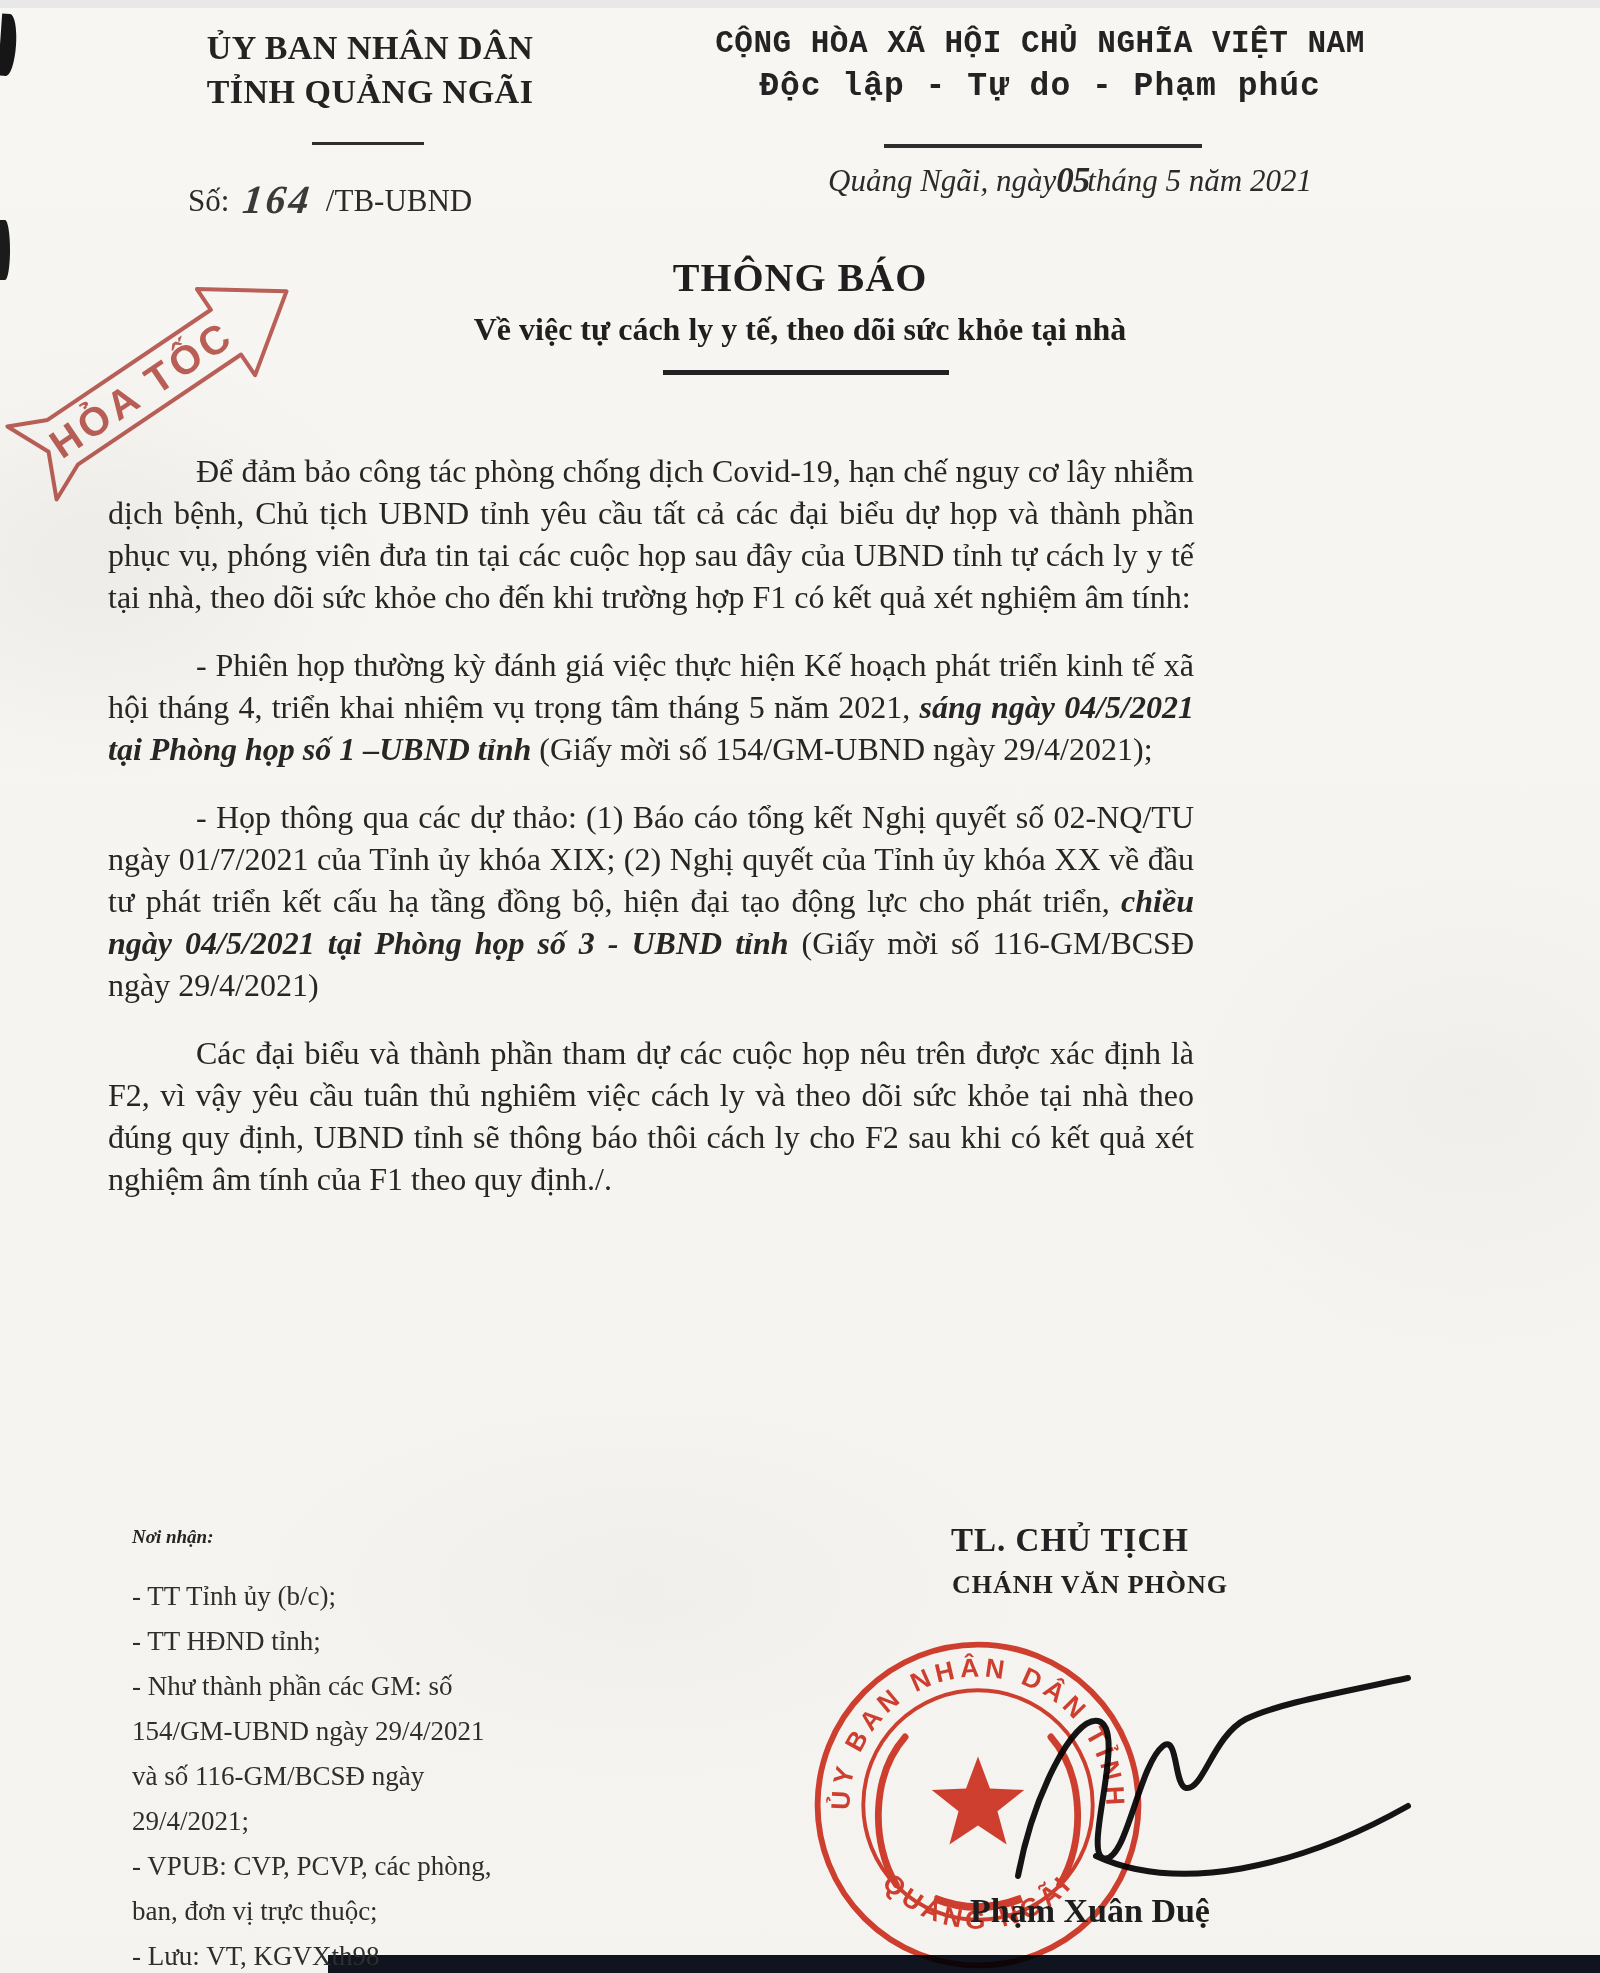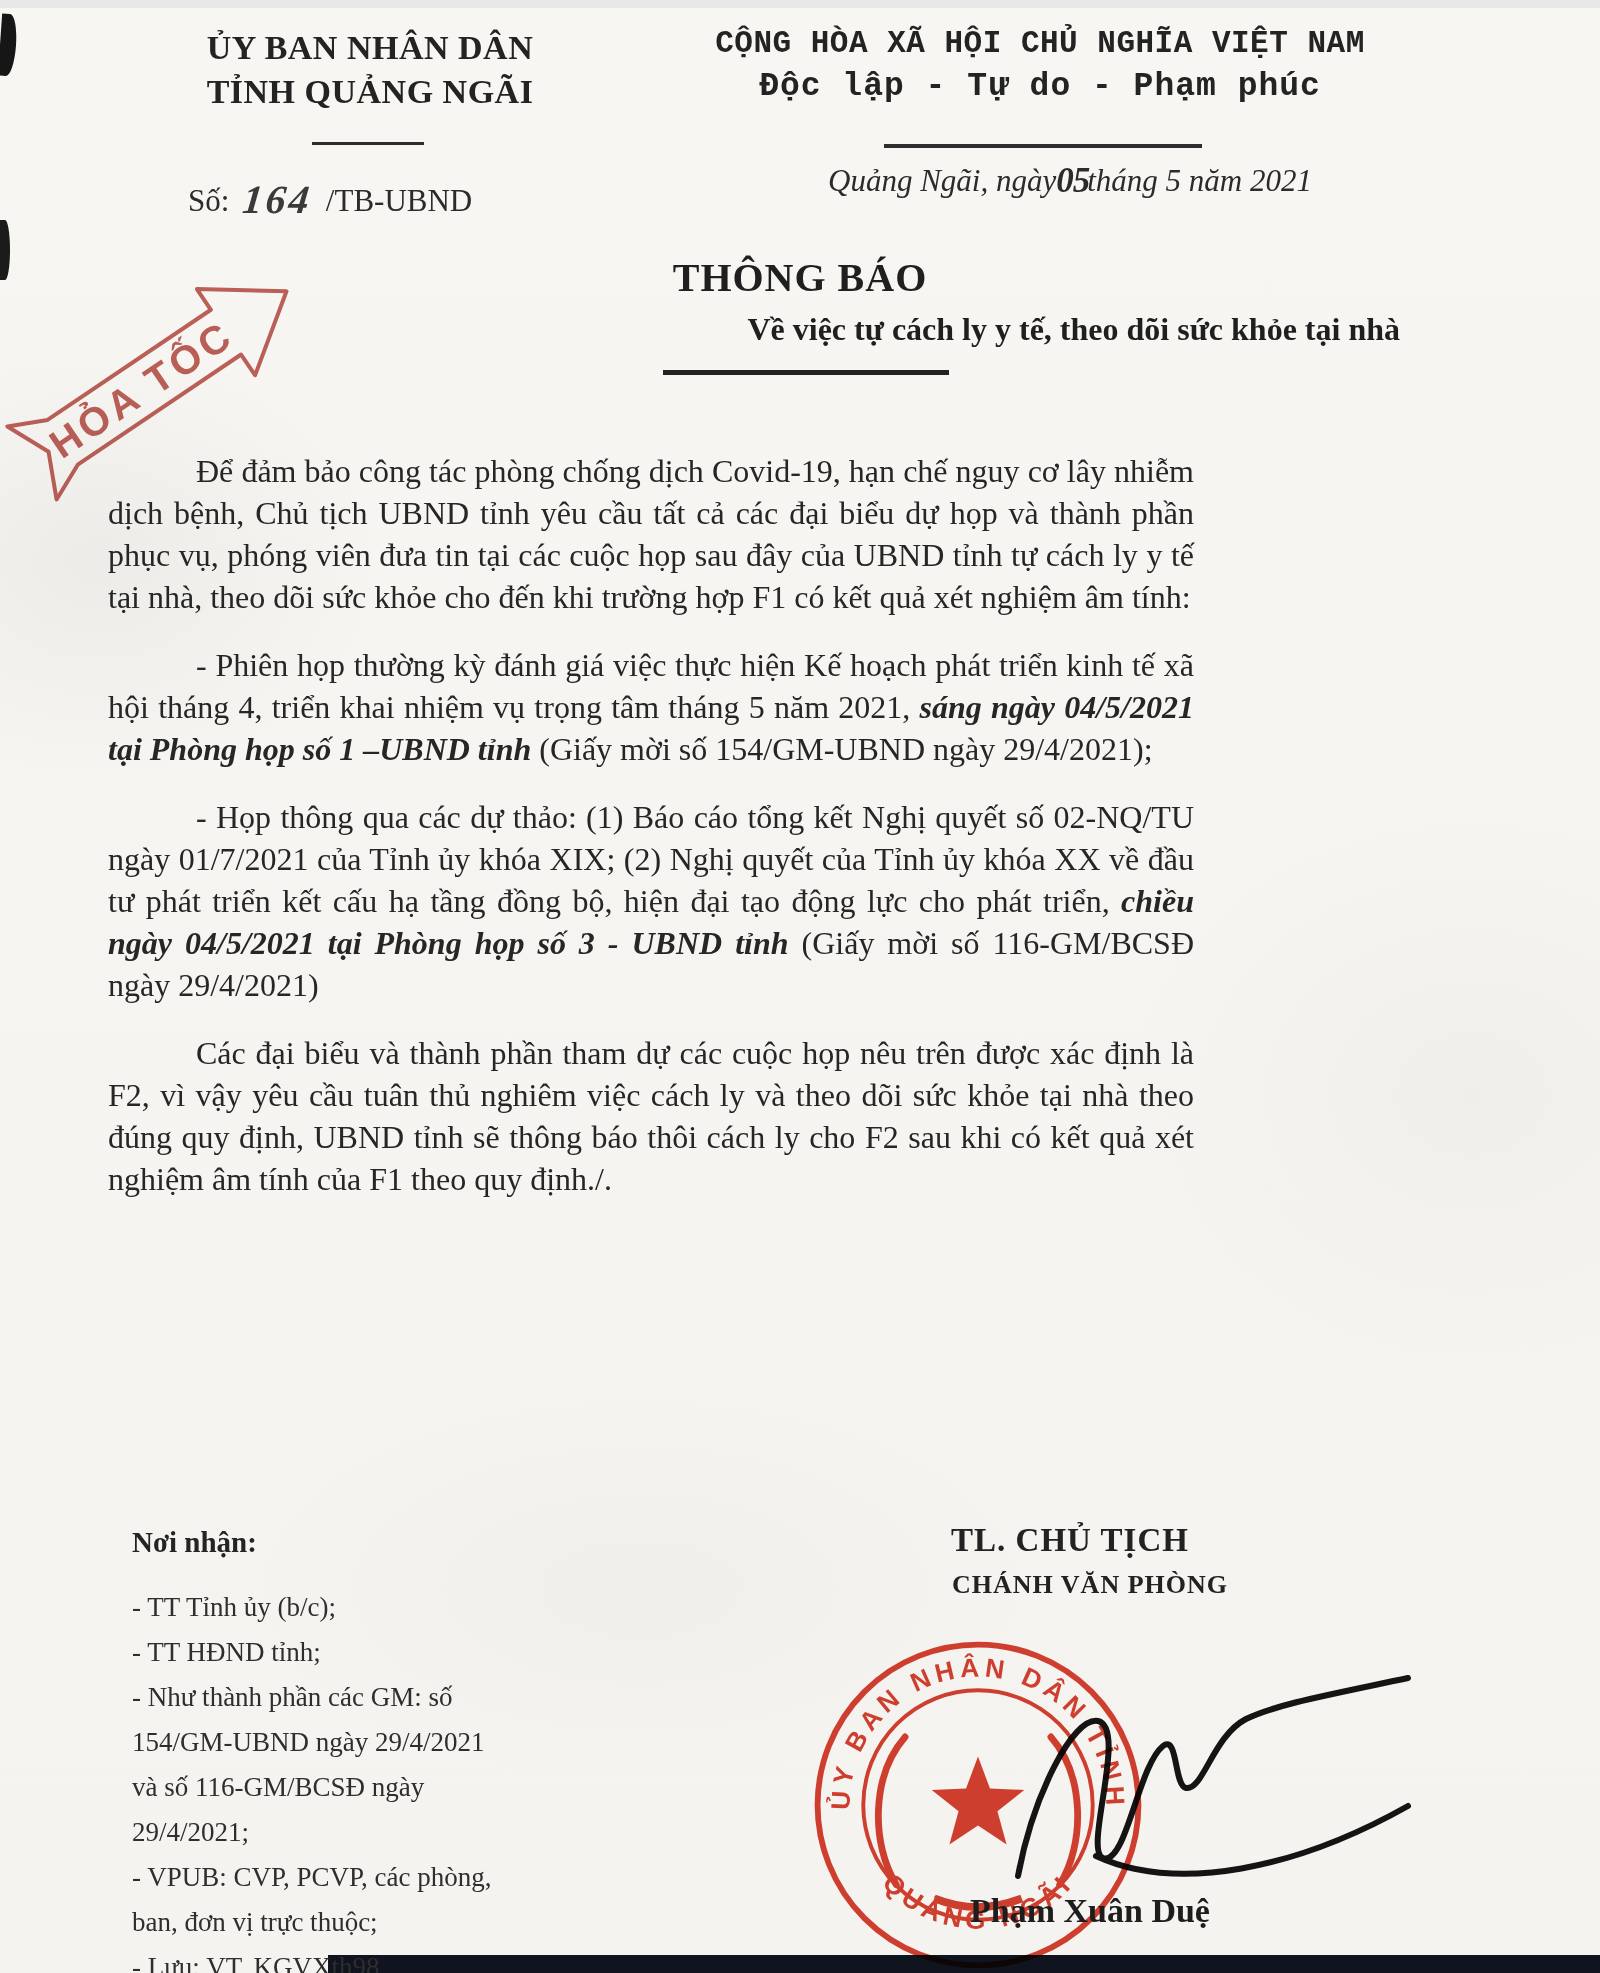--- a/index.html
+++ b/index.html
@@ -20,28 +20,28 @@
   .issuer-rule{left:312px;top:134px;width:112px;height:3px;}
   .doc-number{left:188px;top:166px;font-size:31px;white-space:nowrap;}
   .hand-num{font-style:italic;font-weight:bold;font-size:40px;letter-spacing:3px;transform:skewX(-6deg);display:inline-block;margin:0 6px;color:#3a3a3a;position:relative;top:2px;}
   .national{left:630px;top:16px;width:820px;font-weight:bold;color:#232323;font-family:Liberation Mono, monospace;}
   .national .l1{font-size:31px;line-height:40px;letter-spacing:.5px;}
   .national .l2{font-size:33px;line-height:46px;letter-spacing:1px;}
   .national-rule{left:884px;top:136px;width:318px;height:4px;}
   .dateline{left:680px;top:152px;width:780px;font-style:italic;font-size:31px;white-space:nowrap;}
   .hand-day{font-weight:bold;font-size:35px;letter-spacing:-1px;margin:0 -2px 0 0;position:relative;top:1px;}
   .title{left:200px;top:246px;width:1200px;font-weight:bold;font-size:40px;letter-spacing:1px;color:#1f1f1f;}
-  .subject{left:200px;top:303px;width:1200px;font-weight:bold;font-size:32px;color:#1f1f1f;text-align:right;}
+  .subject{left:200px;top:303px;width:1200px;font-weight:bold;font-size:32px;color:#1f1f1f;}
   .subject-rule{left:663px;top:362px;width:286px;height:5px;background:#222;}
   .body{left:108px;top:442px;width:1086px;}
   .body p{margin:0 0 26px 0;font-size:32px;line-height:42px;text-align:justify;text-indent:88px;color:#262626;}
   .body p:nth-child(4){margin-top:24px;}
   .body .bi{font-weight:bold;font-style:italic;}
   .recipients{left:132px;top:1518px;width:470px;}
-  .rec-label{font-weight:bold;font-size:29px;margin-bottom:26px;color:#242424;}
+  .rec-label{font-weight:bold;font-style:italic;font-size:19px;margin-bottom:26px;color:#242424;}
   .rec-line{font-size:27px;line-height:45px;color:#2e2e2e;}
   .sig-authority{left:860px;top:1514px;width:420px;font-weight:bold;font-size:33px;letter-spacing:1px;color:#222;}
   .sig-position{left:840px;top:1562px;width:500px;font-weight:bold;font-size:26px;letter-spacing:1px;color:#222;}
   .seal{left:800px;top:1622px;mix-blend-mode:multiply;opacity:.92;}
   .signature{left:978px;top:1608px;mix-blend-mode:multiply;}
   .signer-name{left:890px;top:1884px;width:400px;font-weight:bold;font-size:34px;color:#1d1d1d;}
   .stamp{left:-12px;top:240px;mix-blend-mode:multiply;}
   .bottom-bar{left:328px;top:1947px;width:1272px;height:26px;background:#10141f;}
   .smudge1{left:0;top:6px;width:16px;height:62px;background:#161616;border-radius:0 60% 60% 0;transform:rotate(4deg);}
   .smudge2{left:0;top:212px;width:10px;height:60px;background:#1b1b1b;border-radius:0 50% 50% 0;}

